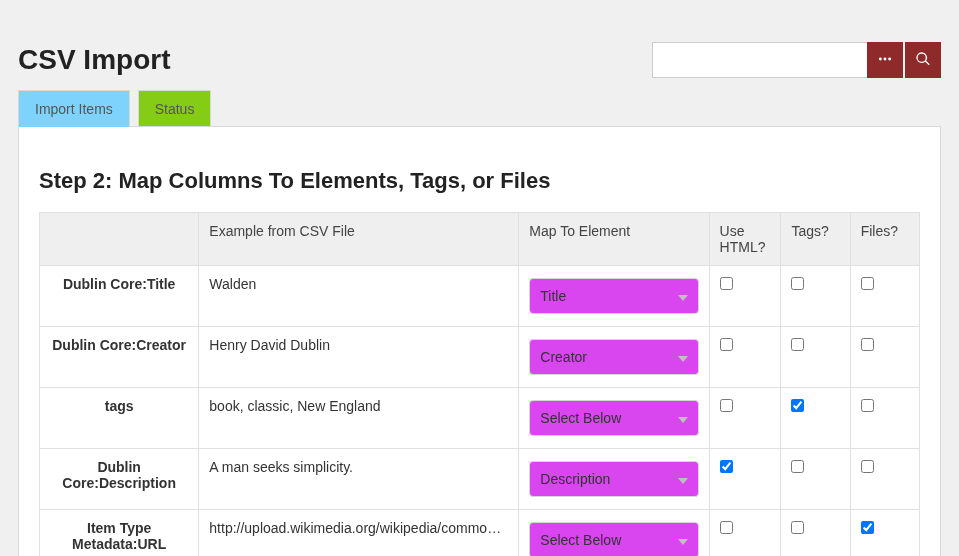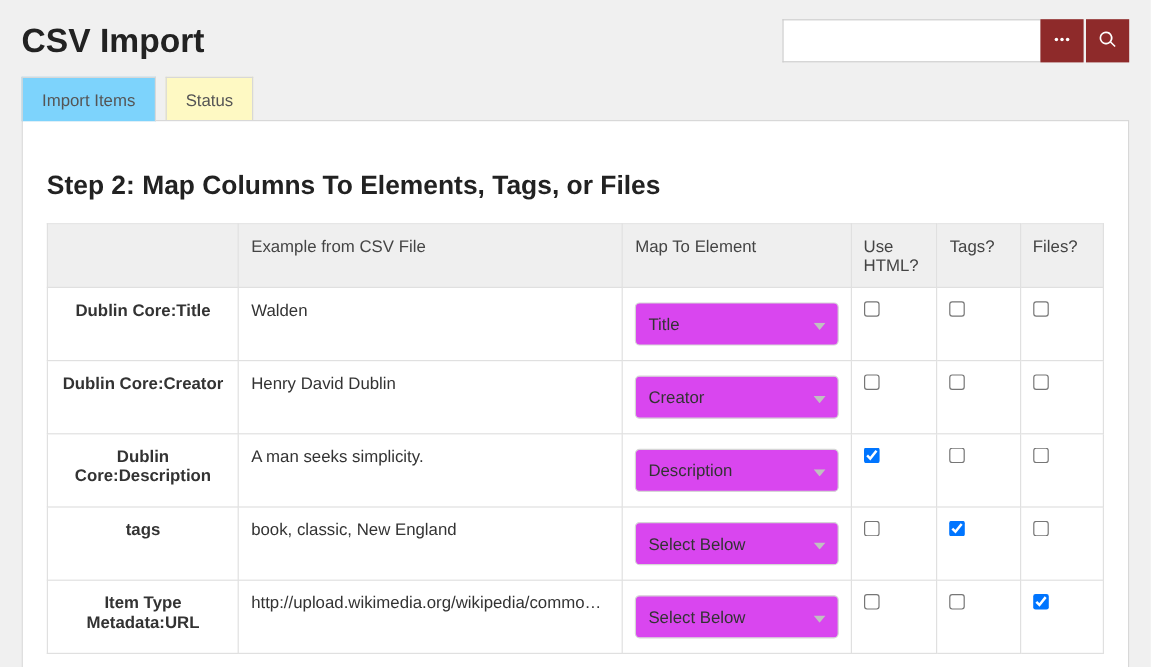--- a/index.html
+++ b/index.html
@@ -8,20 +8,21 @@
   background: #f0f0f0;
   color: #333;
   font-size: 14px;
   width: 959px;
 }
 .header {
   display: flex;
   justify-content: space-between;
   align-items: center;
   padding: 16px 18px 12px 18px;
+  margin-top: 26px;
 }
 .page-title {
   font-size: 28px;
   font-weight: 700;
   color: #222;
 }
 .search-area {
   display: flex;
 }
 .search-input {
@@ -45,21 +46,21 @@
   cursor: pointer;
 }
 .search-btn + .search-btn { margin-left: 2px; }
 .search-btn svg { width: 16px; height: 16px; fill: #fff; }
 .tabs {
   padding: 0 18px;
 }
 .tab {
   display: inline-block;
   padding: 10px 16px;
-  background: #fef9c3;
+  background: #84cc16;
   border: 1px solid #d8d8d8;
   border-bottom: none;
   color: #555;
   font-size: 14px;
   margin-right: 4px;
   cursor: pointer;
   position: relative;
 }
 .tab.active {
   background: #7dd3fc;
@@ -229,50 +230,50 @@
               <span class="arrow"><svg viewBox="0 0 10 6">
                   <path d="M0 0l5 6 5-6z"></path>
                 </svg></span>
             </div>
           </td>
           <td class="cbcell"><input type="checkbox" style=""></td>
           <td class="cbcell"><input type="checkbox" style=""></td>
           <td class="cbcell"><input type="checkbox" style=""></td>
         </tr>
         <tr>
+          <td class="colname">tags</td>
+          <td class="example">book, classic, New England</td>
+          <td class="mapcell">
+            <div class="select-wrap">
+              <span>Select Below</span>
+              <span class="arrow"><svg viewBox="0 0 10 6">
+                  <path d="M0 0l5 6 5-6z"></path>
+                </svg></span>
+            </div>
+          </td>
+          <td class="cbcell"><input type="checkbox" style=""></td>
+          <td class="cbcell"><input type="checkbox" checked="" style=""></td>
+          <td class="cbcell"><input type="checkbox" style=""></td>
+        </tr>
+        <tr>
           <td class="colname">Dublin Core:Description</td>
           <td class="example">A man seeks simplicity.</td>
           <td class="mapcell">
             <div class="select-wrap">
               <span>Description</span>
               <span class="arrow"><svg viewBox="0 0 10 6">
                   <path d="M0 0l5 6 5-6z"></path>
                 </svg></span>
             </div>
           </td>
           <td class="cbcell"><input type="checkbox" checked="" style=""></td>
           <td class="cbcell"><input type="checkbox" style=""></td>
           <td class="cbcell"><input type="checkbox" style=""></td>
         </tr>
         <tr>
-          <td class="colname">tags</td>
-          <td class="example">book, classic, New England</td>
-          <td class="mapcell">
-            <div class="select-wrap">
-              <span>Select Below</span>
-              <span class="arrow"><svg viewBox="0 0 10 6">
-                  <path d="M0 0l5 6 5-6z"></path>
-                </svg></span>
-            </div>
-          </td>
-          <td class="cbcell"><input type="checkbox" style=""></td>
-          <td class="cbcell"><input type="checkbox" checked="" style=""></td>
-          <td class="cbcell"><input type="checkbox" style=""></td>
-        </tr>
-        <tr>
           <td class="colname">Item Type Metadata:URL</td>
           <td class="example">http://upload.wikimedia.org/wikipedia/commons/2…</td>
           <td class="mapcell">
             <div class="select-wrap">
               <span>Select Below</span>
               <span class="arrow"><svg viewBox="0 0 10 6">
                   <path d="M0 0l5 6 5-6z"></path>
                 </svg></span>
             </div>
           </td>

